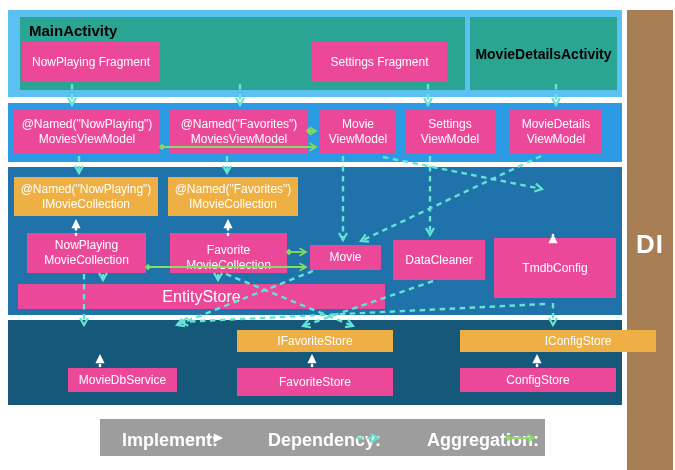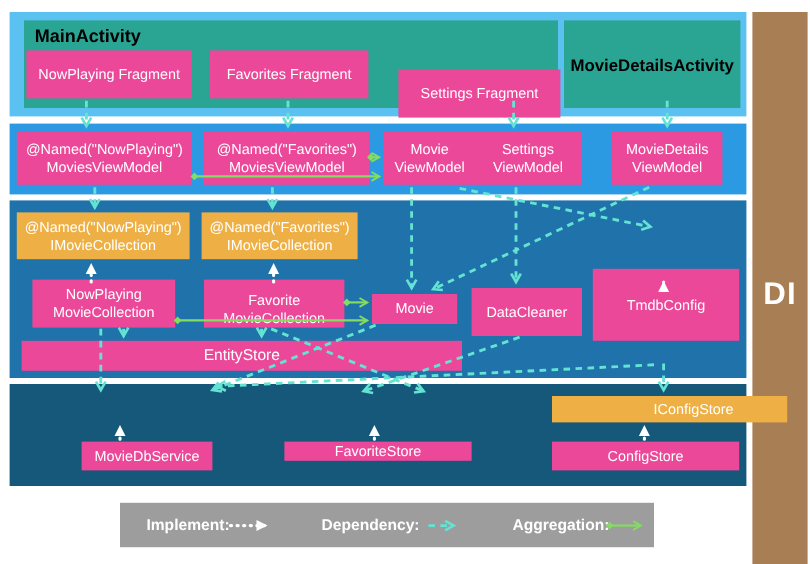--- a/index.html
+++ b/index.html
@@ -12,21 +12,21 @@
   .di-bar{left:627px;top:10px;width:46px;height:468px;background:#A87E55;display:flex;align-items:center;justify-content:center;}
   .di-bar span{color:#fff;font-weight:bold;font-size:26px;letter-spacing:1px;}
   .teal-box{position:absolute;background:#2AA493;}
   .hdr{position:absolute;left:9px;top:5px;color:#000;font-weight:bold;font-size:15px;}
   .hdr-center{position:absolute;inset:0;display:flex;align-items:center;justify-content:center;color:#000;font-weight:bold;font-size:14px;}
   .node{position:absolute;display:flex;flex-direction:column;align-items:center;justify-content:center;
         color:#fff;font-size:12px;line-height:1.25;text-align:center;}
   .cls{background:#ec4899;}
   .iface{background:#EEB044;}
   .legend{left:100px;top:419px;width:445px;height:37px;background:#9D9D9D;}
-  .legend span{position:absolute;top:11px;color:#fff;font-weight:bold;font-size:13px;}
+  .legend span{position:absolute;top:11px;color:#fff;font-weight:bold;font-size:18px;}
   .overlay{position:absolute;left:0;top:0;width:675px;height:470px;pointer-events:none;z-index:10;}
   .dep{stroke:#64E3D2;stroke-width:2.4;fill:none;stroke-dasharray:5.5 4.5;}
   .impl{stroke:#ffffff;stroke-width:2.6;fill:none;stroke-dasharray:1 4.5;stroke-linecap:round;}
   .agg{stroke:#84DC60;stroke-width:1.8;fill:none;}
 </style>
 </head>
 <body>
 
 <div class="stage">
 
@@ -42,40 +42,37 @@
   <div class="teal-box" style="left:20px;top:17px;width:445px;height:73px;">
     <span class="hdr">MainActivity</span>
   </div>
   <div class="teal-box" style="left:470px;top:17px;width:147px;height:73px;">
     <span class="hdr-center">MovieDetailsActivity</span>
   </div>
 
   <div class="node cls" style="left:22px;top:42px;width:138px;height:40px;">
     <span>NowPlaying Fragment</span>
   </div>
-  <div class="node cls" style="left:175px;top:42px;width:132px;height:40px;">
-    <span>Favorites Fragment</span>
-  </div>
-  <div class="node cls" style="left:332px;top:42px;width:135px;height:40px;margin-top:16px;">
+  <div class="node cls" style="left:312px;top:42px;width:135px;height:40px;">
     <span>Settings Fragment</span>
   </div>
 
   <div class="node cls" style="left:14px;top:110px;width:146px;height:44px;">
     <span>@Named("NowPlaying")</span>
     <span>MoviesViewModel</span>
   </div>
   <div class="node cls" style="left:170px;top:110px;width:138px;height:44px;">
     <span>@Named("Favorites")</span>
     <span>MoviesViewModel</span>
   </div>
   <div class="node cls" style="left:320px;top:110px;width:76px;height:44px;">
     <span>Movie</span>
     <span>ViewModel</span>
   </div>
-  <div class="node cls" style="left:395px;top:110px;width:90px;height:44px;">
+  <div class="node cls" style="left:405px;top:110px;width:90px;height:44px;">
     <span>Settings</span>
     <span>ViewModel</span>
   </div>
   <div class="node cls" style="left:510px;top:110px;width:92px;height:44px;">
     <span>MovieDetails</span>
     <span>ViewModel</span>
   </div>
 
   <div class="node iface" style="left:14px;top:177px;width:144px;height:39px;">
     <span>@Named("NowPlaying")</span>
@@ -92,31 +89,34 @@
   <div class="node cls" style="left:170px;top:233px;width:117px;height:40px;justify-content:flex-end;">
     <span>Favorite</span>
     <span>MovieCollection</span>
   </div>
   <div class="node cls" style="left:310px;top:245px;width:71px;height:25px;">
     <span>Movie</span>
   </div>
   <div class="node cls" style="left:393px;top:240px;width:92px;height:40px;">
     <span>DataCleaner</span>
   </div>
-  <div class="node cls" style="left:494px;top:224px;width:122px;height:60px;">
+  <div class="node cls" style="left:494px;top:238px;width:122px;height:60px;">
     <span>TmdbConfig</span>
   </div>
-  <div class="node cls" style="left:18px;top:284px;width:367px;height:25px;font-size:13px;">
+  <div class="node cls" style="left:18px;top:284px;width:367px;height:25px;font-size:16px;">
     <span>EntityStore</span>
   </div>
 
   <div class="node cls" style="left:68px;top:368px;width:109px;height:24px;">
     <span>MovieDbService</span>
   </div>
-  <div class="node cls" style="left:237px;top:368px;width:156px;height:16px;">
+  <div class="node iface" style="left:237px;top:330px;width:156px;height:22px;">
+    <span>IFavoriteStore</span>
+  </div>
+  <div class="node cls" style="left:237px;top:368px;width:156px;height:28px;">
     <span>FavoriteStore</span>
   </div>
   <div class="node iface" style="left:460px;top:330px;width:156px;height:22px;padding-left:40px;">
     <span>IConfigStore</span>
   </div>
   <div class="node cls" style="left:460px;top:368px;width:156px;height:24px;">
     <span>ConfigStore</span>
   </div>
 
   <div class="band legend">

